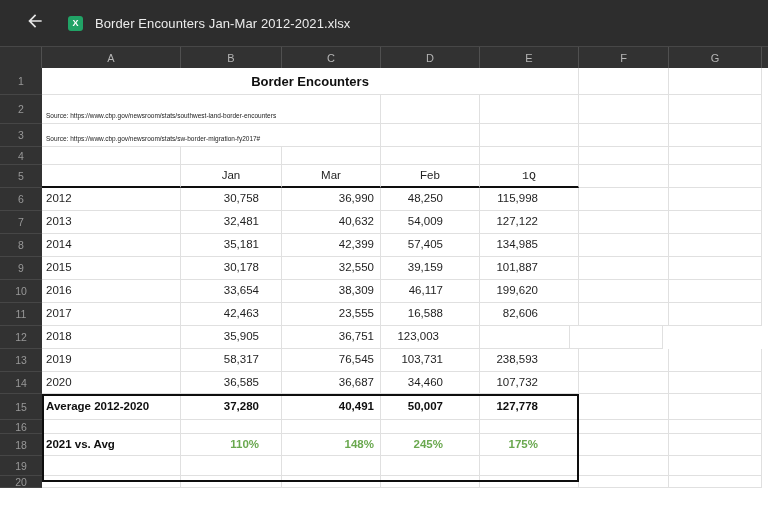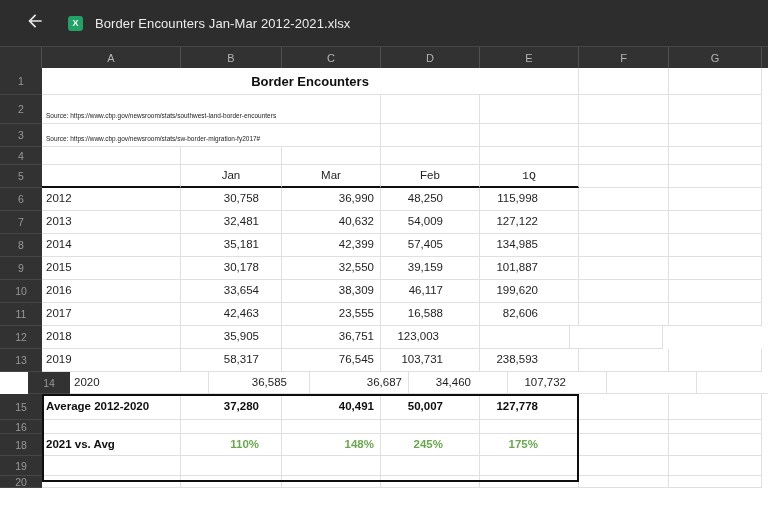--- a/index.html
+++ b/index.html
@@ -199,21 +199,21 @@
           <div class="rn">13</div>
           <div class="cell lbl" style="width: 139px;">2019</div>
           <div class="cell num pB" style="width: 101px;">58,317</div>
           <div class="cell num pC" style="width: 99px;">76,545</div>
           <div class="cell num pD" style="width: 99px;">103,731</div>
           <div class="cell num pE" style="width: 99px;">238,593</div>
           <div class="cell" style="width: 90px;"></div>
           <div class="cell" style="width: 93px;"></div>
           <div class="cell edge" style="width: 6px;"></div>
         </div>
-        <div class="row" style="height: 22px; margin-left: 28px;">
+        <div class="row" style="height: 22px;">
           <div class="rn">14</div>
           <div class="cell lbl" style="width: 139px;">2020</div>
           <div class="cell num pB" style="width: 101px;">36,585</div>
           <div class="cell num pC" style="width: 99px;">36,687</div>
           <div class="cell num pD" style="width: 99px;">34,460</div>
           <div class="cell num pE" style="width: 99px;">107,732</div>
           <div class="cell" style="width: 90px;"></div>
           <div class="cell" style="width: 93px;"></div>
           <div class="cell edge" style="width: 6px;"></div>
         </div>

